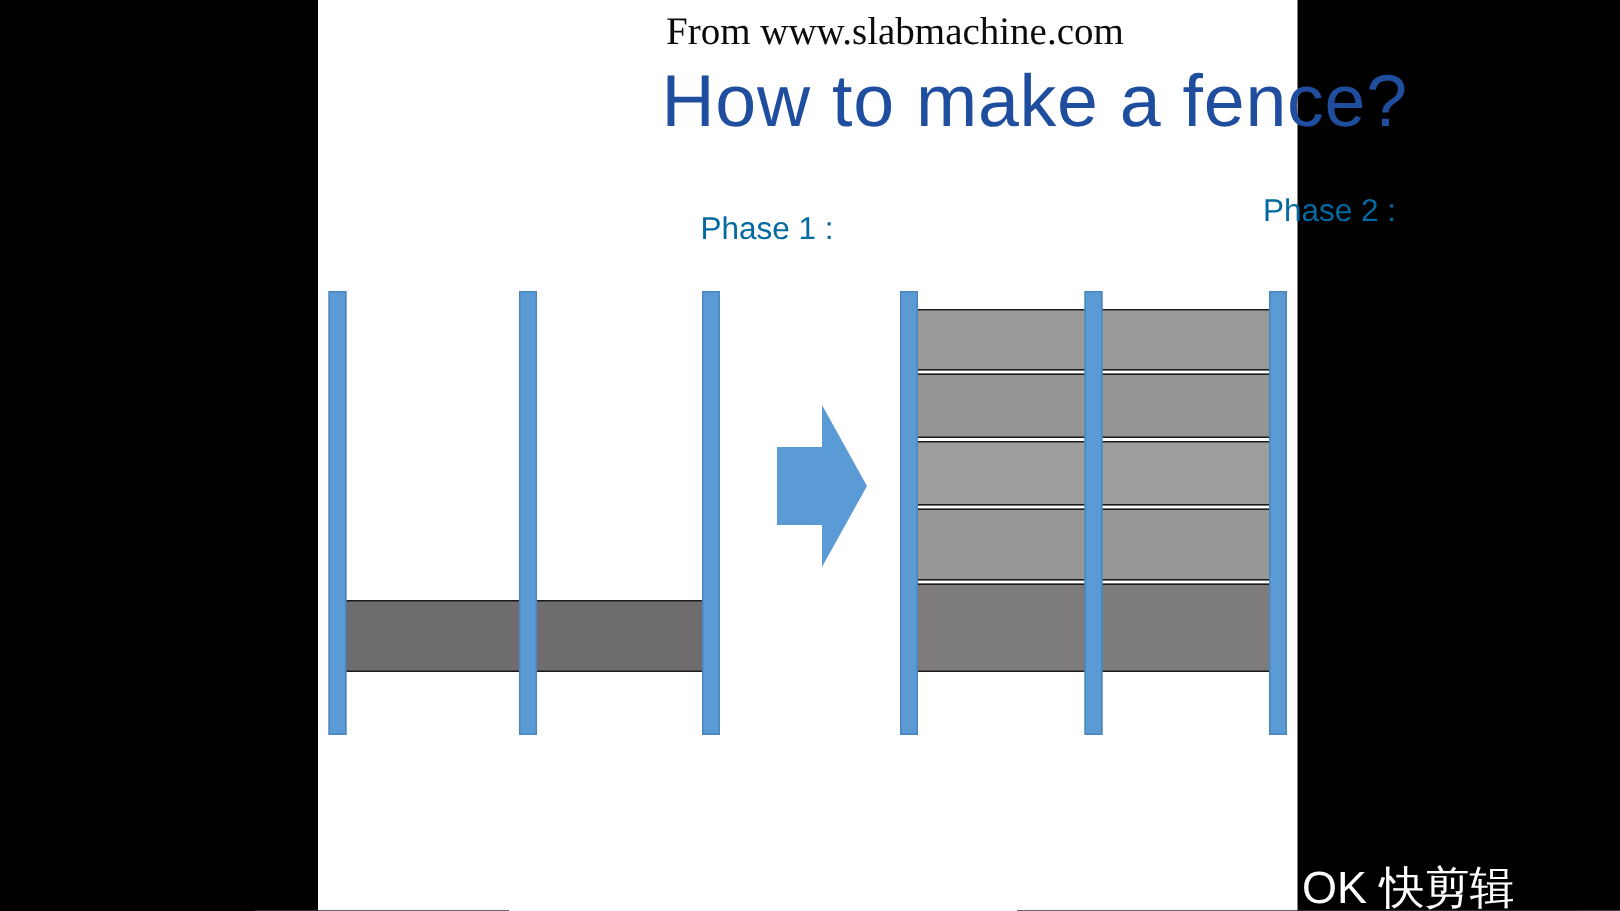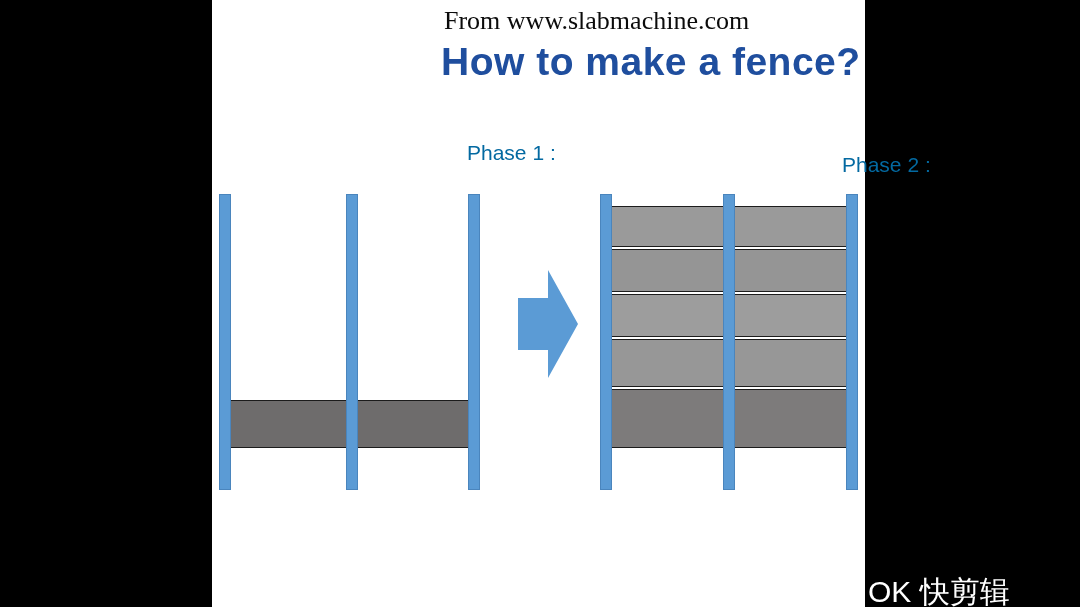--- a/index.html
+++ b/index.html
@@ -14,29 +14,29 @@
   }
 
   .source-line {
     position: absolute; left: 232px; top: 6px;
     font-family: "Liberation Serif", serif;
     font-size: 26px; color: #0b0b0b; white-space: nowrap;
   }
 
   .slide-title {
     position: absolute; left: 229px; top: 40px;
-    font-size: 39px; font-weight: bold; color: #1F4E9E;
+    font-size: 49px; font-weight: normal; color: #1F4E9E;
     letter-spacing: 0.5px; white-space: nowrap;
   }
 
   .phase-label {
     position: absolute; font-size: 21px; color: #0369a1; white-space: nowrap;
   }
   .phase1-label { left: 255px; top: 141px; }
-  .phase2-label { left: 630px; top: 153px; }
+  .phase2-label { left: 630px; top: 129px; }
 
   .post {
     position: absolute; top: 194px; width: 12px; height: 296px;
     background: #5B9BD5; border: 1px solid #4a85bd; z-index: 3;
   }
 
   .slab {
     position: absolute; border: 1px solid #1c1c1c; z-index: 2;
   }
   .slab-p1 {

